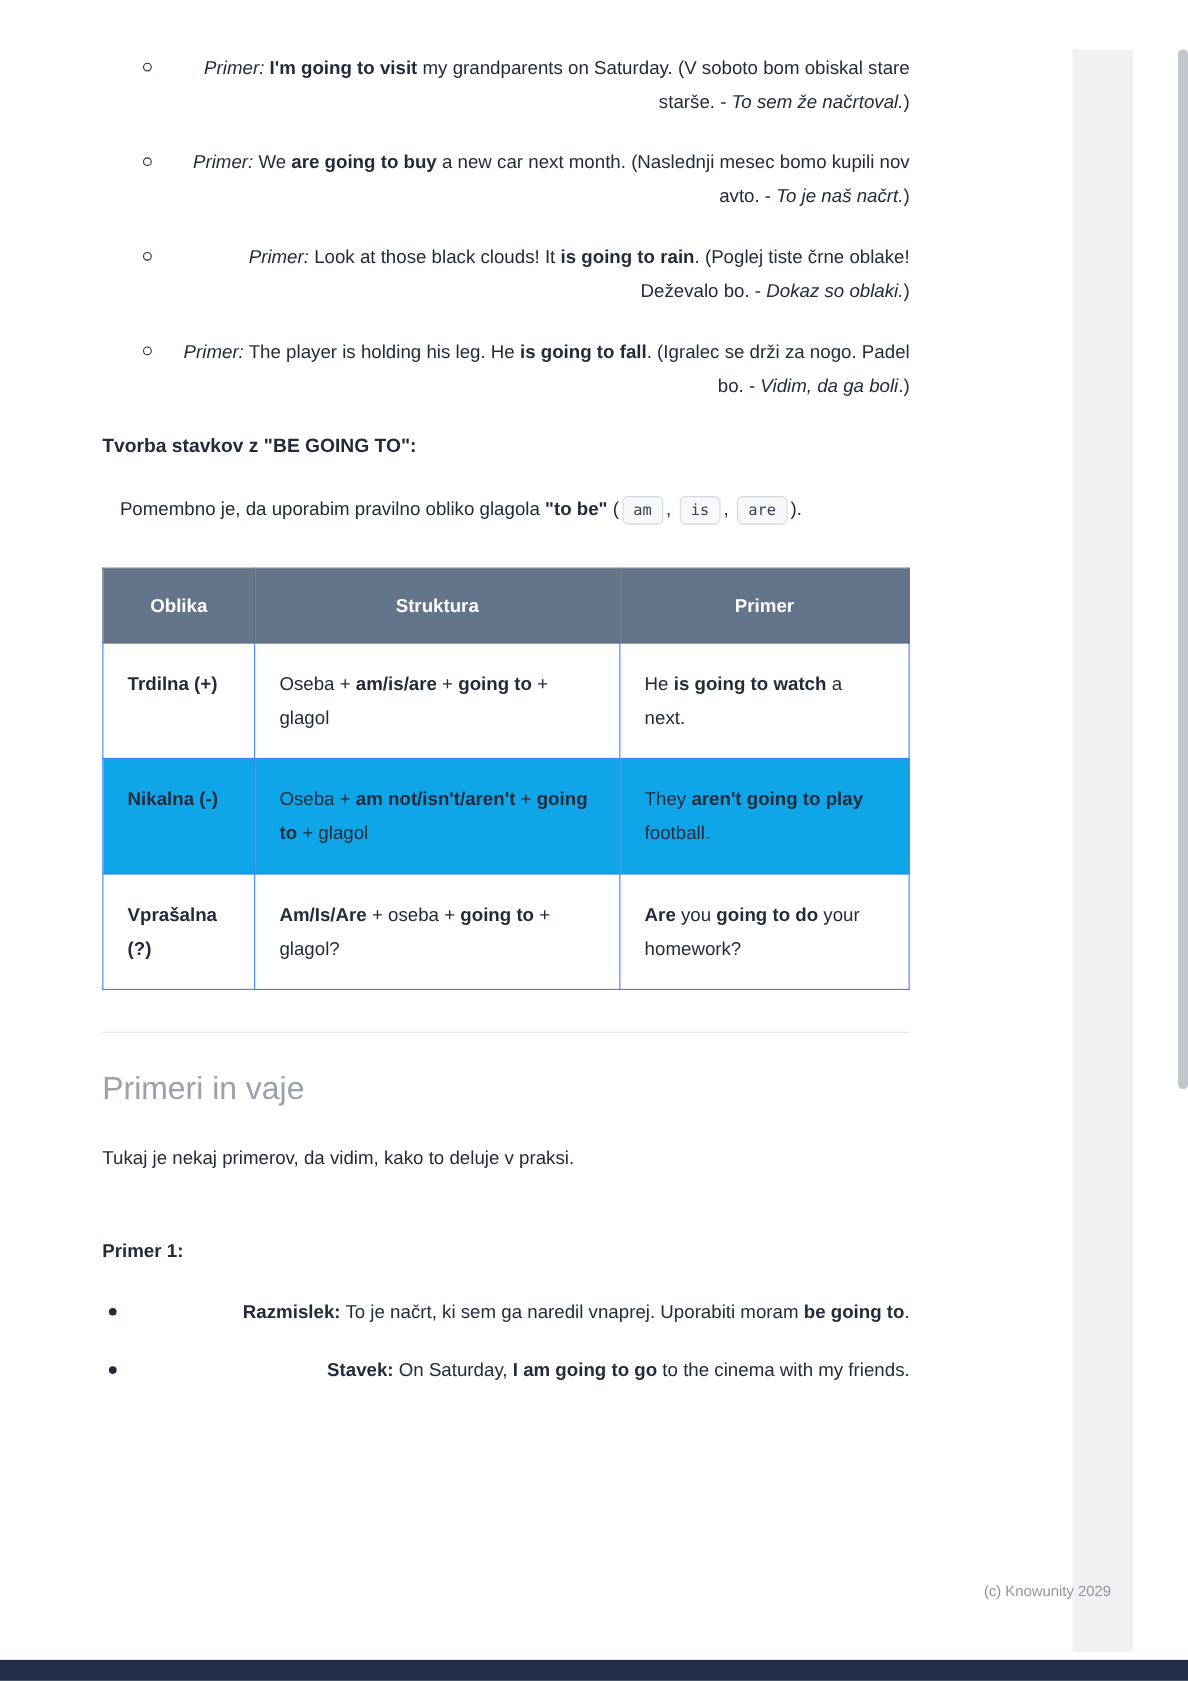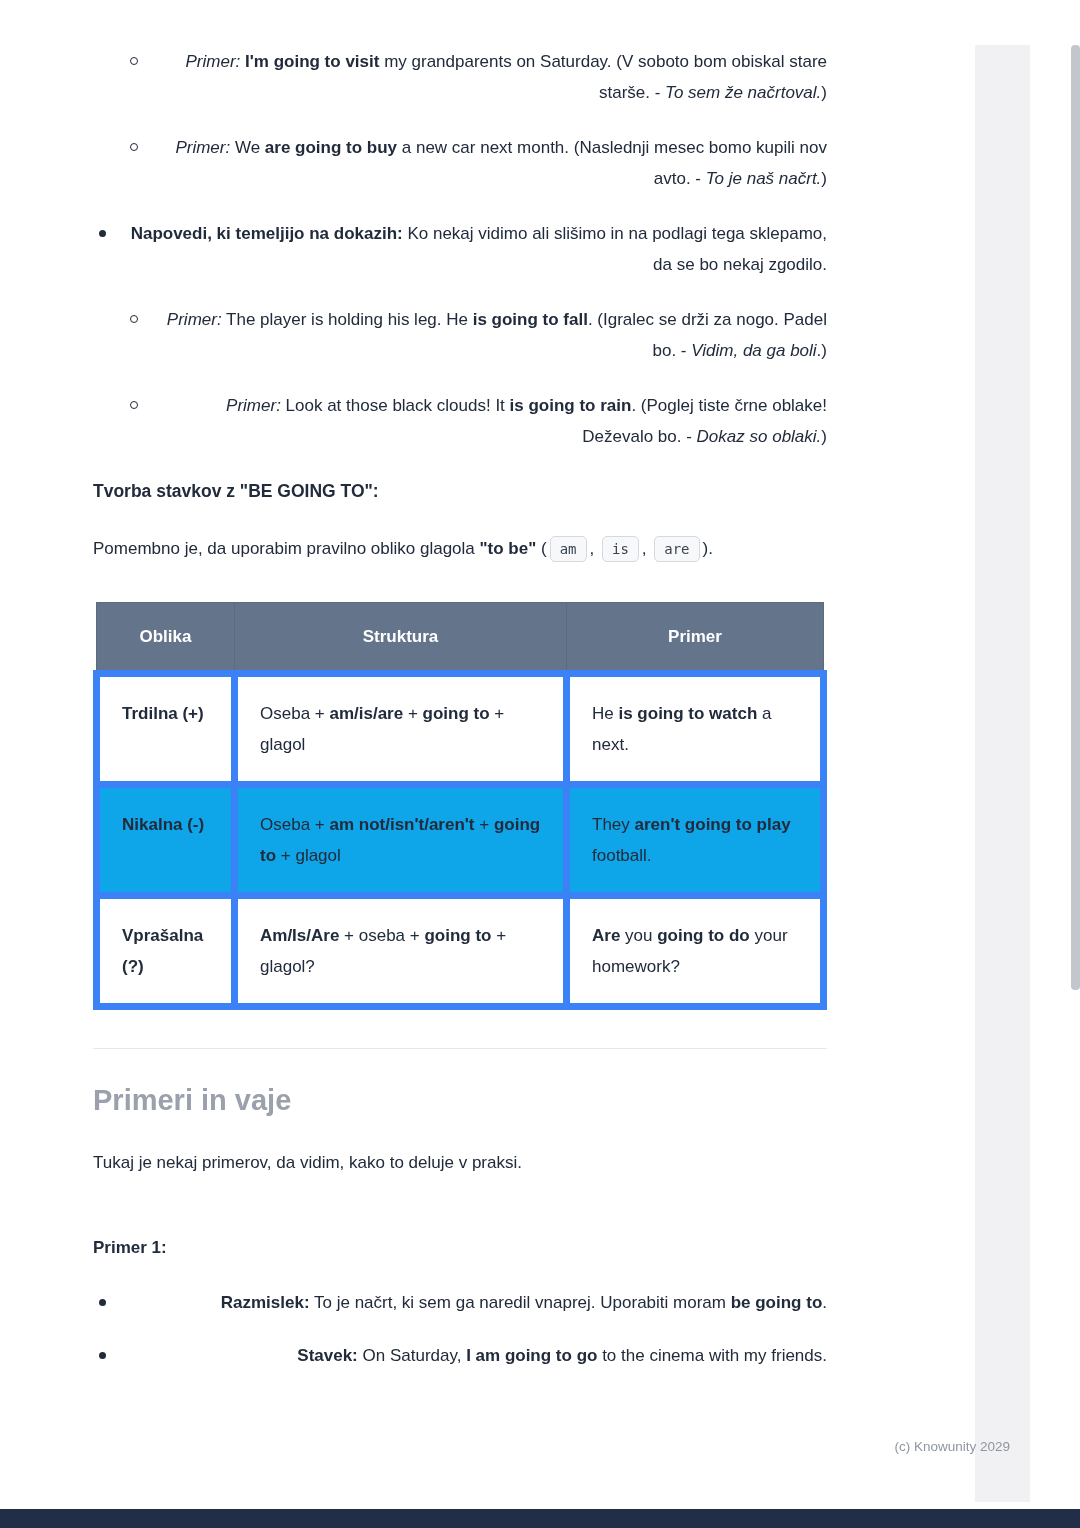--- a/index.html
+++ b/index.html
@@ -32,21 +32,21 @@
   .ul.l1 > li::before{
     content:"";position:absolute;left:6px;top:12px;width:7px;height:7px;
     border-radius:50%;background:var(--body_text);
   }
   .ul.l2 > li::before{
     content:"";position:absolute;left:6px;top:11px;width:6px;height:6px;
     border-radius:50%;border:1.7px solid var(--body_text);background:transparent;
   }
   .gap-top{margin-top:4px;}
   h3.formation{font-size:17.5px;font-weight:700;margin:22px 0 0 0;line-height:31px;}
-  p.formation-p{margin:26px 0 0 0;text-align:justify;}
+  p.formation-p{margin:26px 0 0 16px;text-align:justify;}
   .chip{
     display:inline-block;
     font-family:"DejaVu Sans Mono", monospace;
     font-size:14px;line-height:22px;
     background:var(--chip_bg);
     border:1px solid var(--chip_border);
     border-radius:5px;
     padding:1px 9px;margin:0 3px;
     color:#3a4354;
   }
@@ -54,28 +54,28 @@
     width:734px;margin:38px 0 0 0;border-collapse:collapse;table-layout:fixed;
   }
   table.grammar th{
     background:var(--table_header_bg);color:var(--table_header_text);
     font-weight:700;text-align:center;font-size:17px;line-height:31px;
     padding:18px 22px;border:1px solid #5d6b7d;
   }
   table.grammar th.c1{width:138px;}
   table.grammar th.c2{width:332px;}
   table.grammar td{
-    border:7px solid #3b82f6;background:#ffffff;
+    border:1px solid #3b82f6;background:#ffffff;
     padding:21px 22px;vertical-align:top;line-height:31px;
   }
   table.grammar tbody tr:nth-child(2) td{background:#0ea5e9;}
   table.grammar td.first{font-weight:700;}
   hr.divider{border:none;border-top:1px solid var(--divider);margin:38px 0 0 0;}
   h2.muted{
-    font-size:29px;line-height:38px;font-weight:700;
+    font-size:29px;line-height:38px;font-weight:400;
     color:var(--muted_heading);margin:32px 0 0 0;
   }
   p.intro{margin:28px 0 0 0;}
   p.example-label{margin:54px 0 0 0;font-weight:700;}
   ul.ul.final{margin-top:24px;}
   ul.ul.final li{margin-bottom:22px;}
   .side-strip{
     position:absolute;left:975px;top:45px;width:55px;height:1457px;
     background:var(--side_strip);z-index:1;
   }
@@ -101,32 +101,27 @@
 
     <ul class="ul l2">
       <li>
         <div class="li-text"><span class="i">Primer:</span><span> </span><span class="b">I'm going to visit</span><span> my grandparents on Saturday. (V soboto bom obiskal stare starše. - </span><span class="i">To sem že načrtoval.</span><span>)</span></div>
       </li>
       <li>
         <div class="li-text"><span class="i">Primer:</span><span> We </span><span class="b">are going to buy</span><span> a new car next month. (Naslednji mesec bomo kupili nov avto. - </span><span class="i">To je naš načrt.</span><span>)</span></div>
       </li>
     </ul>
 
-    <ul class="ul l1 gap-top">
-      <li>
-        <div class="li-text"><span class="b">Napovedi, ki temeljijo na dokazih:</span><span> Ko nekaj vidimo ali slišimo in na podlagi tega sklepamo, da se bo nekaj zgodilo.</span></div>
-      </li>
-    </ul>
 
     <ul class="ul l2">
       <li>
-        <div class="li-text"><span class="i">Primer:</span><span> The player is holding his leg. He </span><span class="b">is going to fall</span><span>. (Igralec se drži za nogo. Padel bo. - </span><span class="i">Vidim, da ga boli</span><span>.)</span></div>
+        <div class="li-text"><span class="i">Primer:</span><span> Look at those black clouds! It </span><span class="b">is going to rain</span><span>. (Poglej tiste črne oblake! Deževalo bo. - </span><span class="i">Dokaz so oblaki.</span><span>)</span></div>
       </li>
       <li>
-        <div class="li-text"><span class="i">Primer:</span><span> Look at those black clouds! It </span><span class="b">is going to rain</span><span>. (Poglej tiste črne oblake! Deževalo bo. - </span><span class="i">Dokaz so oblaki.</span><span>)</span></div>
+        <div class="li-text"><span class="i">Primer:</span><span> The player is holding his leg. He </span><span class="b">is going to fall</span><span>. (Igralec se drži za nogo. Padel bo. - </span><span class="i">Vidim, da ga boli</span><span>.)</span></div>
       </li>
     </ul>
 
     <h3 class="formation">Tvorba stavkov z "BE GOING TO":</h3>
 
     <p class="formation-p"><span>Pomembno je, da uporabim pravilno obliko glagola </span><span class="b">"to be"</span><span> (</span><code class="chip">am</code><span>, </span><code class="chip">is</code><span>, </span><code class="chip">are</code><span>).</span></p>
 
     <table class="grammar">
       <thead>
         <tr>

